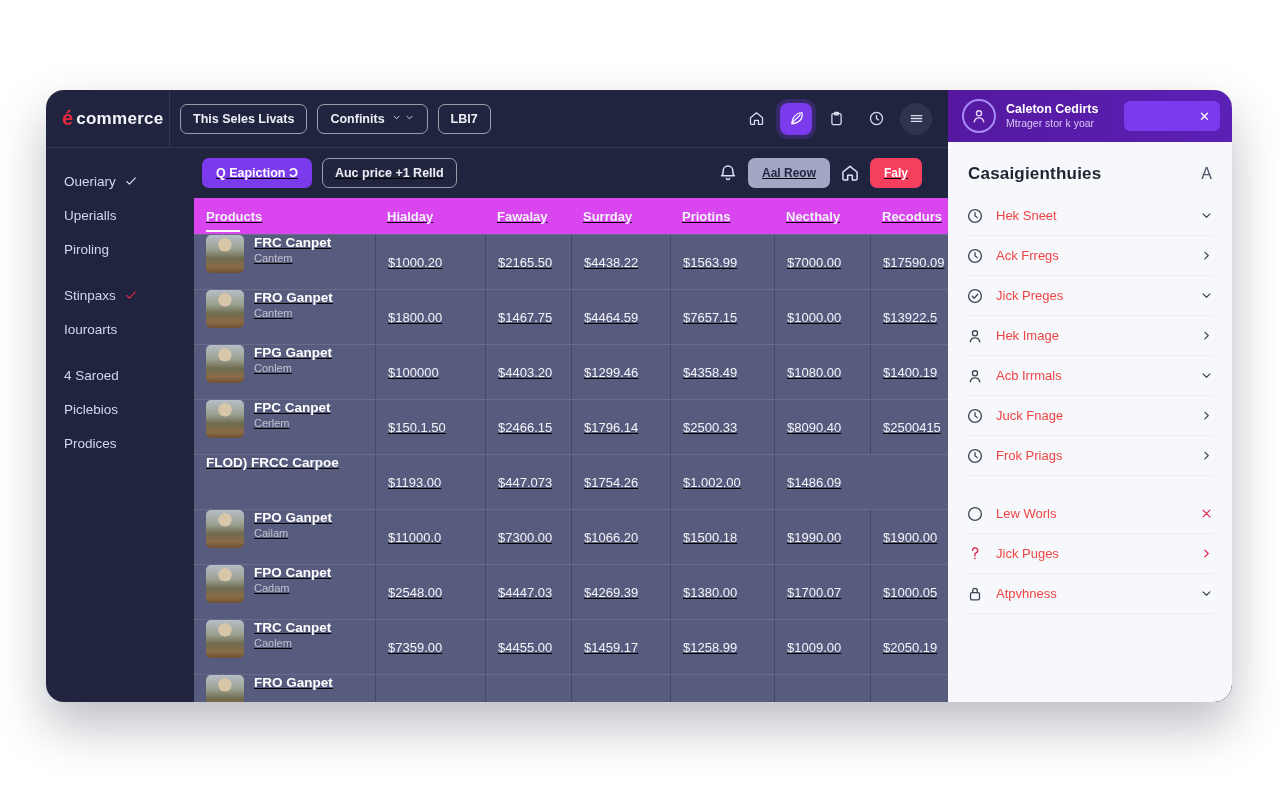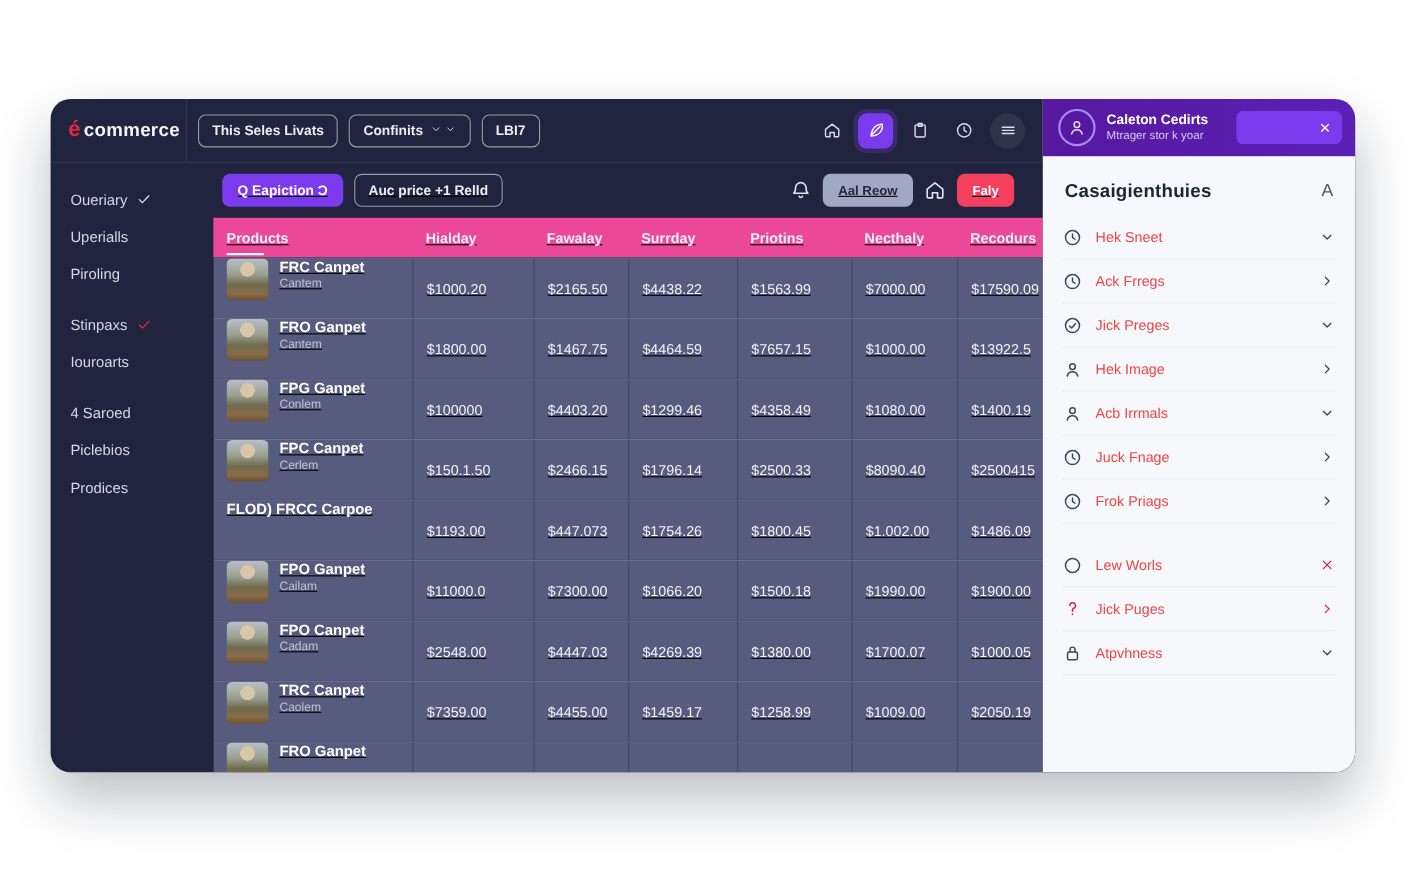--- a/index.html
+++ b/index.html
@@ -64,21 +64,21 @@
           font-size:12.5px; font-weight:700; padding:8px 14px; cursor:pointer; white-space:nowrap; }
   .tool-right { margin-left:auto; display:flex; align-items:center; gap:10px; }
   .tool-icon { width:20px; height:20px; color:#dfe2f2; cursor:pointer; }
   .gbtn { background:#a2a8c4; border:none; border-radius:7px; color:#232746;
           font-size:12px; font-weight:700; padding:8px 14px; cursor:pointer; }
   .rbtn { background:#f43f5e; border:none; border-radius:7px; color:#fff;
           font-size:12px; font-weight:700; padding:8px 14px; cursor:pointer; }
 
   
   .tbl-head {
-    height:36px; flex:0 0 36px; background:#ec4899;
+    height:36px; flex:0 0 36px; background:#d946ef;
     display:grid; grid-template-columns:181px 110px 86px 99px 104px 96px 1fr;
     align-items:center;
   }
   .tbl-head .hc { color:#f1f2f8; font-size:13px; font-weight:700; padding-left:12px; position:relative; }
   .tbl-head .hc.first::after {
     content:""; position:absolute; left:12px; bottom:-8px; width:34px; height:2px; background:#ffffff;
   }
   .rows { flex:1; overflow:hidden; }
   .trow {
     height:55px; background:#575b7d;
@@ -352,21 +352,20 @@
             </div>
             <div class="trow">
               <div class="pcell">
                 <div>
                   <div class="pname">FLOD) FRCC Carpoe</div>
                 </div>
               </div>
               <div class="vc">$1193.00</div>
               <div class="vc">$447.073</div>
               <div class="vc">$1754.26</div>
-              <div class="vc">$1800.45</div>
               <div class="vc">$1.002.00</div>
               <div class="vc">$1486.09</div>
             </div>
             <div class="trow">
               <div class="pcell">
                 <div class="thumb"></div>
                 <div>
                   <div class="pname">FPO Ganpet</div>
                   <div class="psub">Cailam</div>
                 </div>

